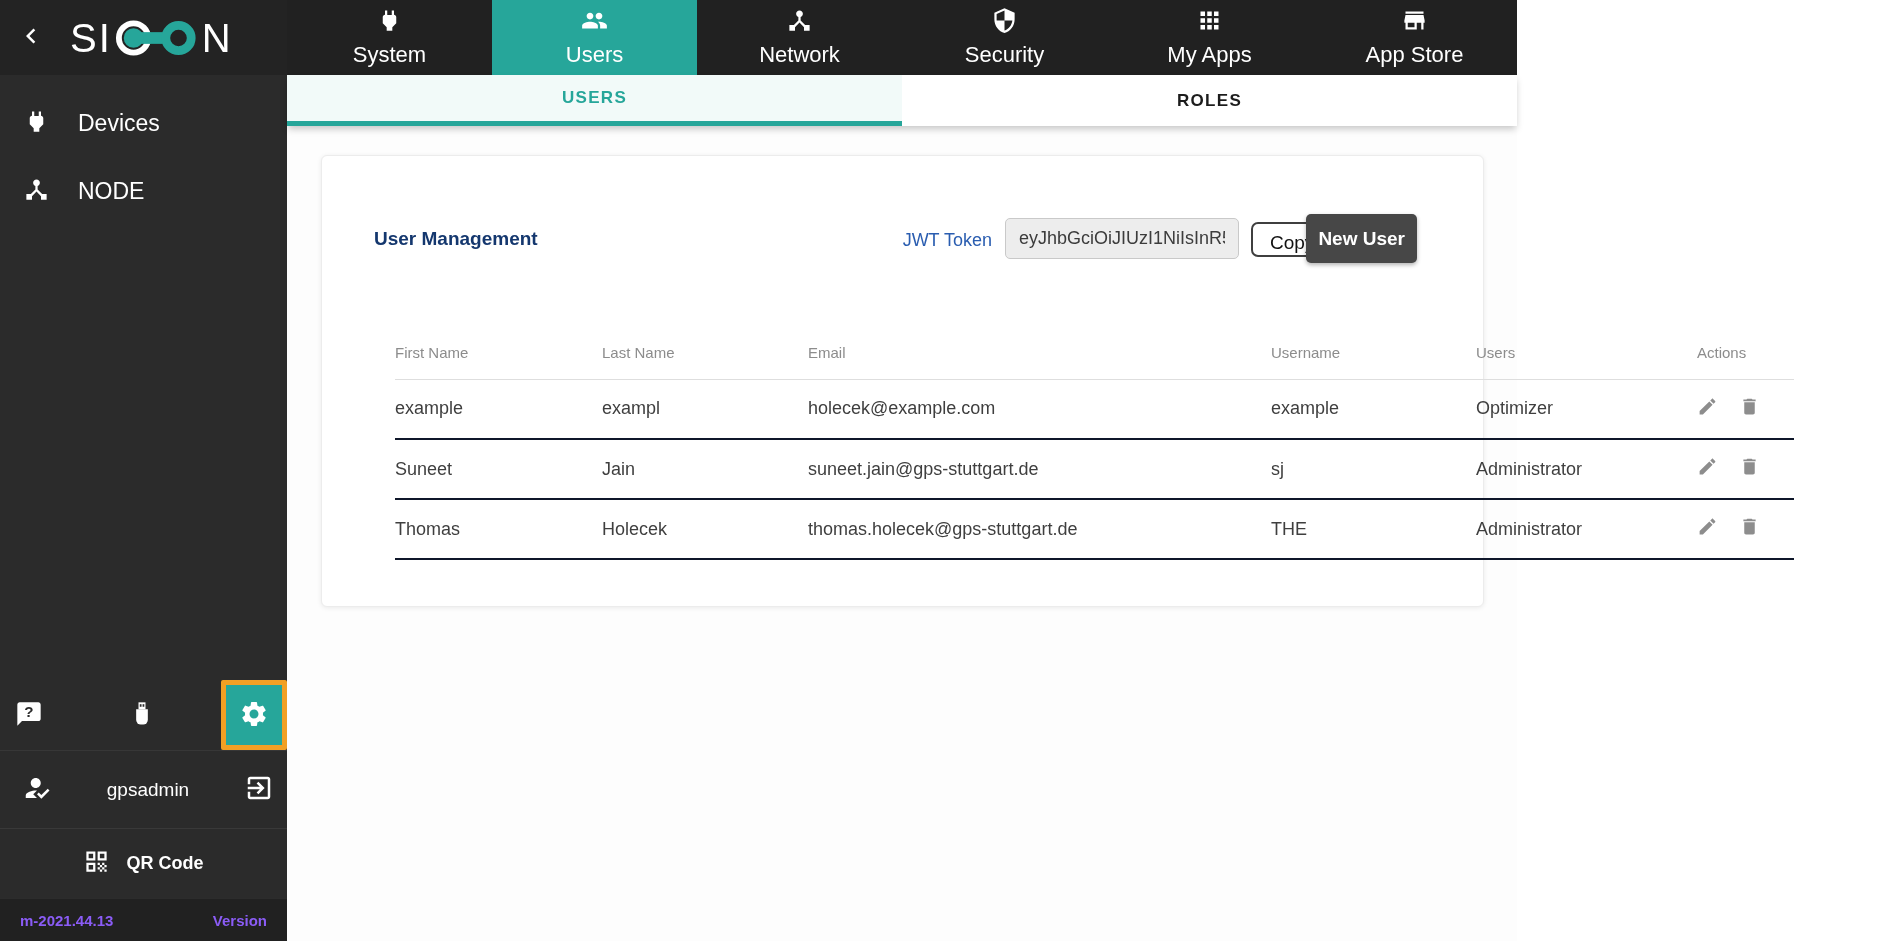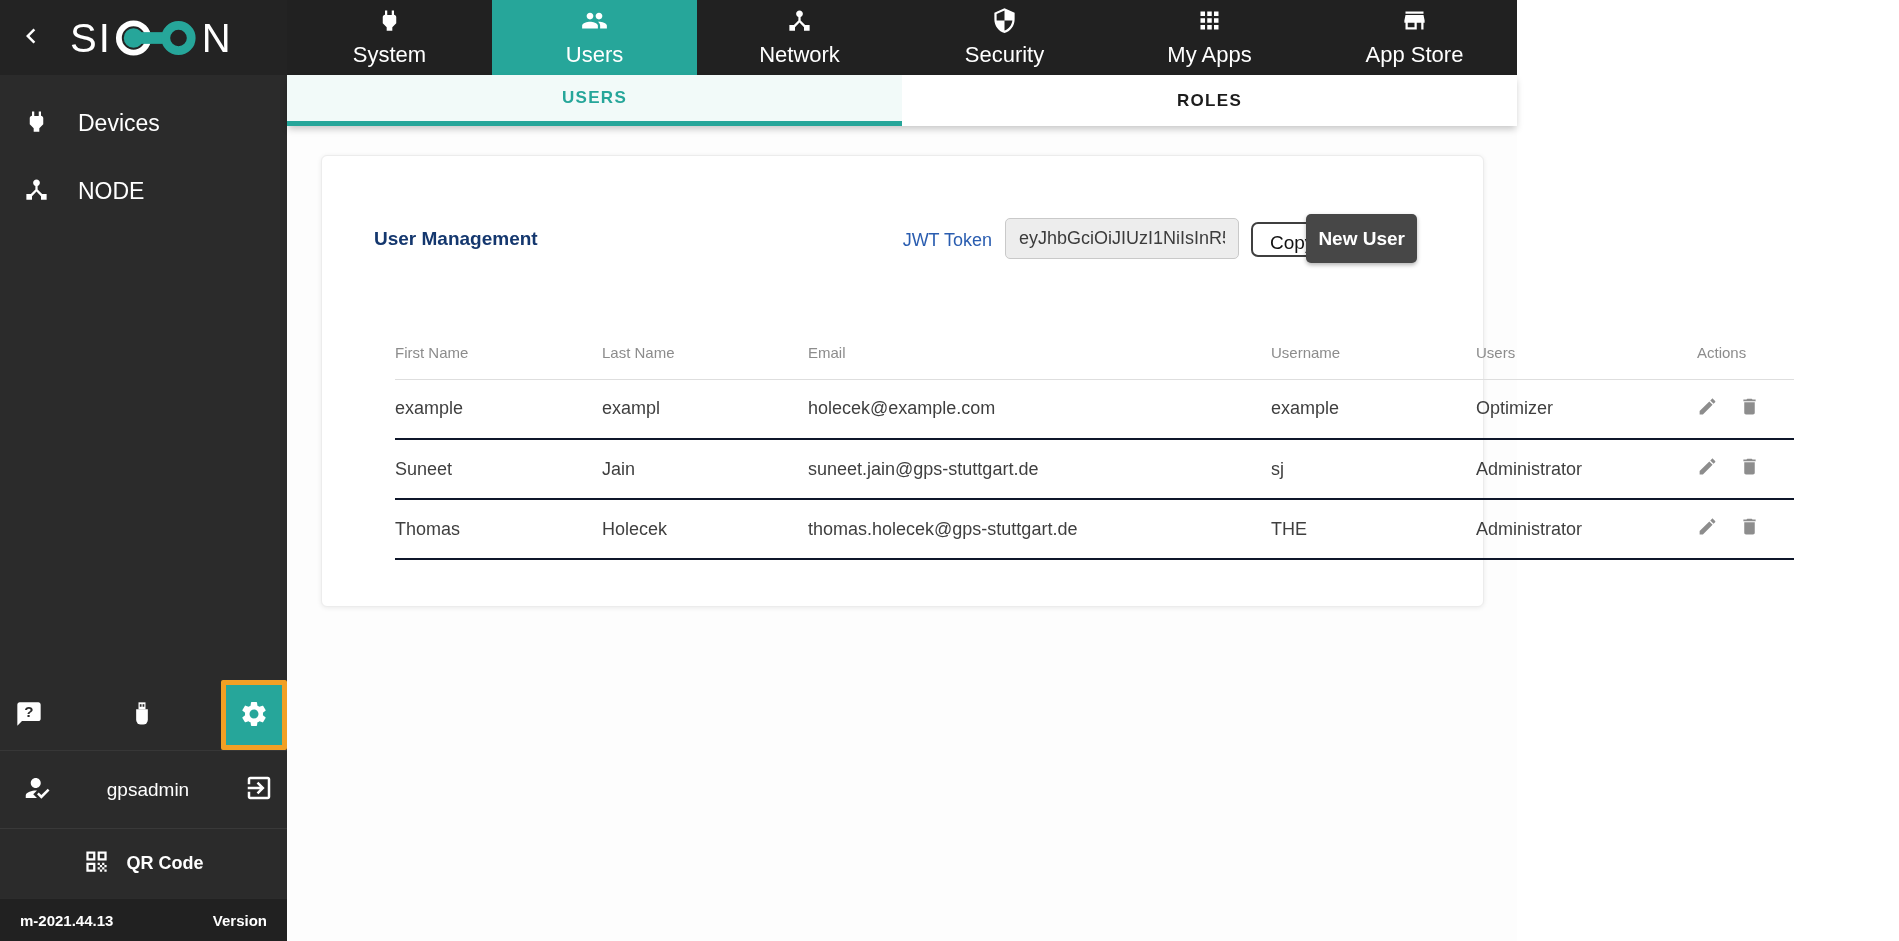--- a/index.html
+++ b/index.html
@@ -72,21 +72,21 @@
     border-top: 1px solid rgba(255,255,255,0.07); cursor: pointer;
   }
   .qr-row svg { width: 27px; height: 27px; fill: #fff; }
   .qr-label { margin-left: 16px; font-size: 18px; font-weight: 700; color: #fff; }
 
   .version-row {
     height: 43px; background: #212121;
     display: flex; align-items: center; justify-content: space-between;
     padding: 0 20px; border-top: 1px solid rgba(255,255,255,0.05);
   }
-  .version-value, .version-label { color: #ffffff; font-size: 15px; font-weight: 700; }
+  .version-value, .version-label { color: #8b5cf6; font-size: 15px; font-weight: 700; }
 
   
   .content { flex: 1; display: flex; flex-direction: column; background: #fdfdfd; }
 
   .topnav { height: 75px; background: #212121; display: flex; }
   .topnav-tab {
     flex: 1; display: flex; flex-direction: column; align-items: center;
     justify-content: center; gap: 5px; cursor: pointer; background: transparent;
     border: none;
   }

